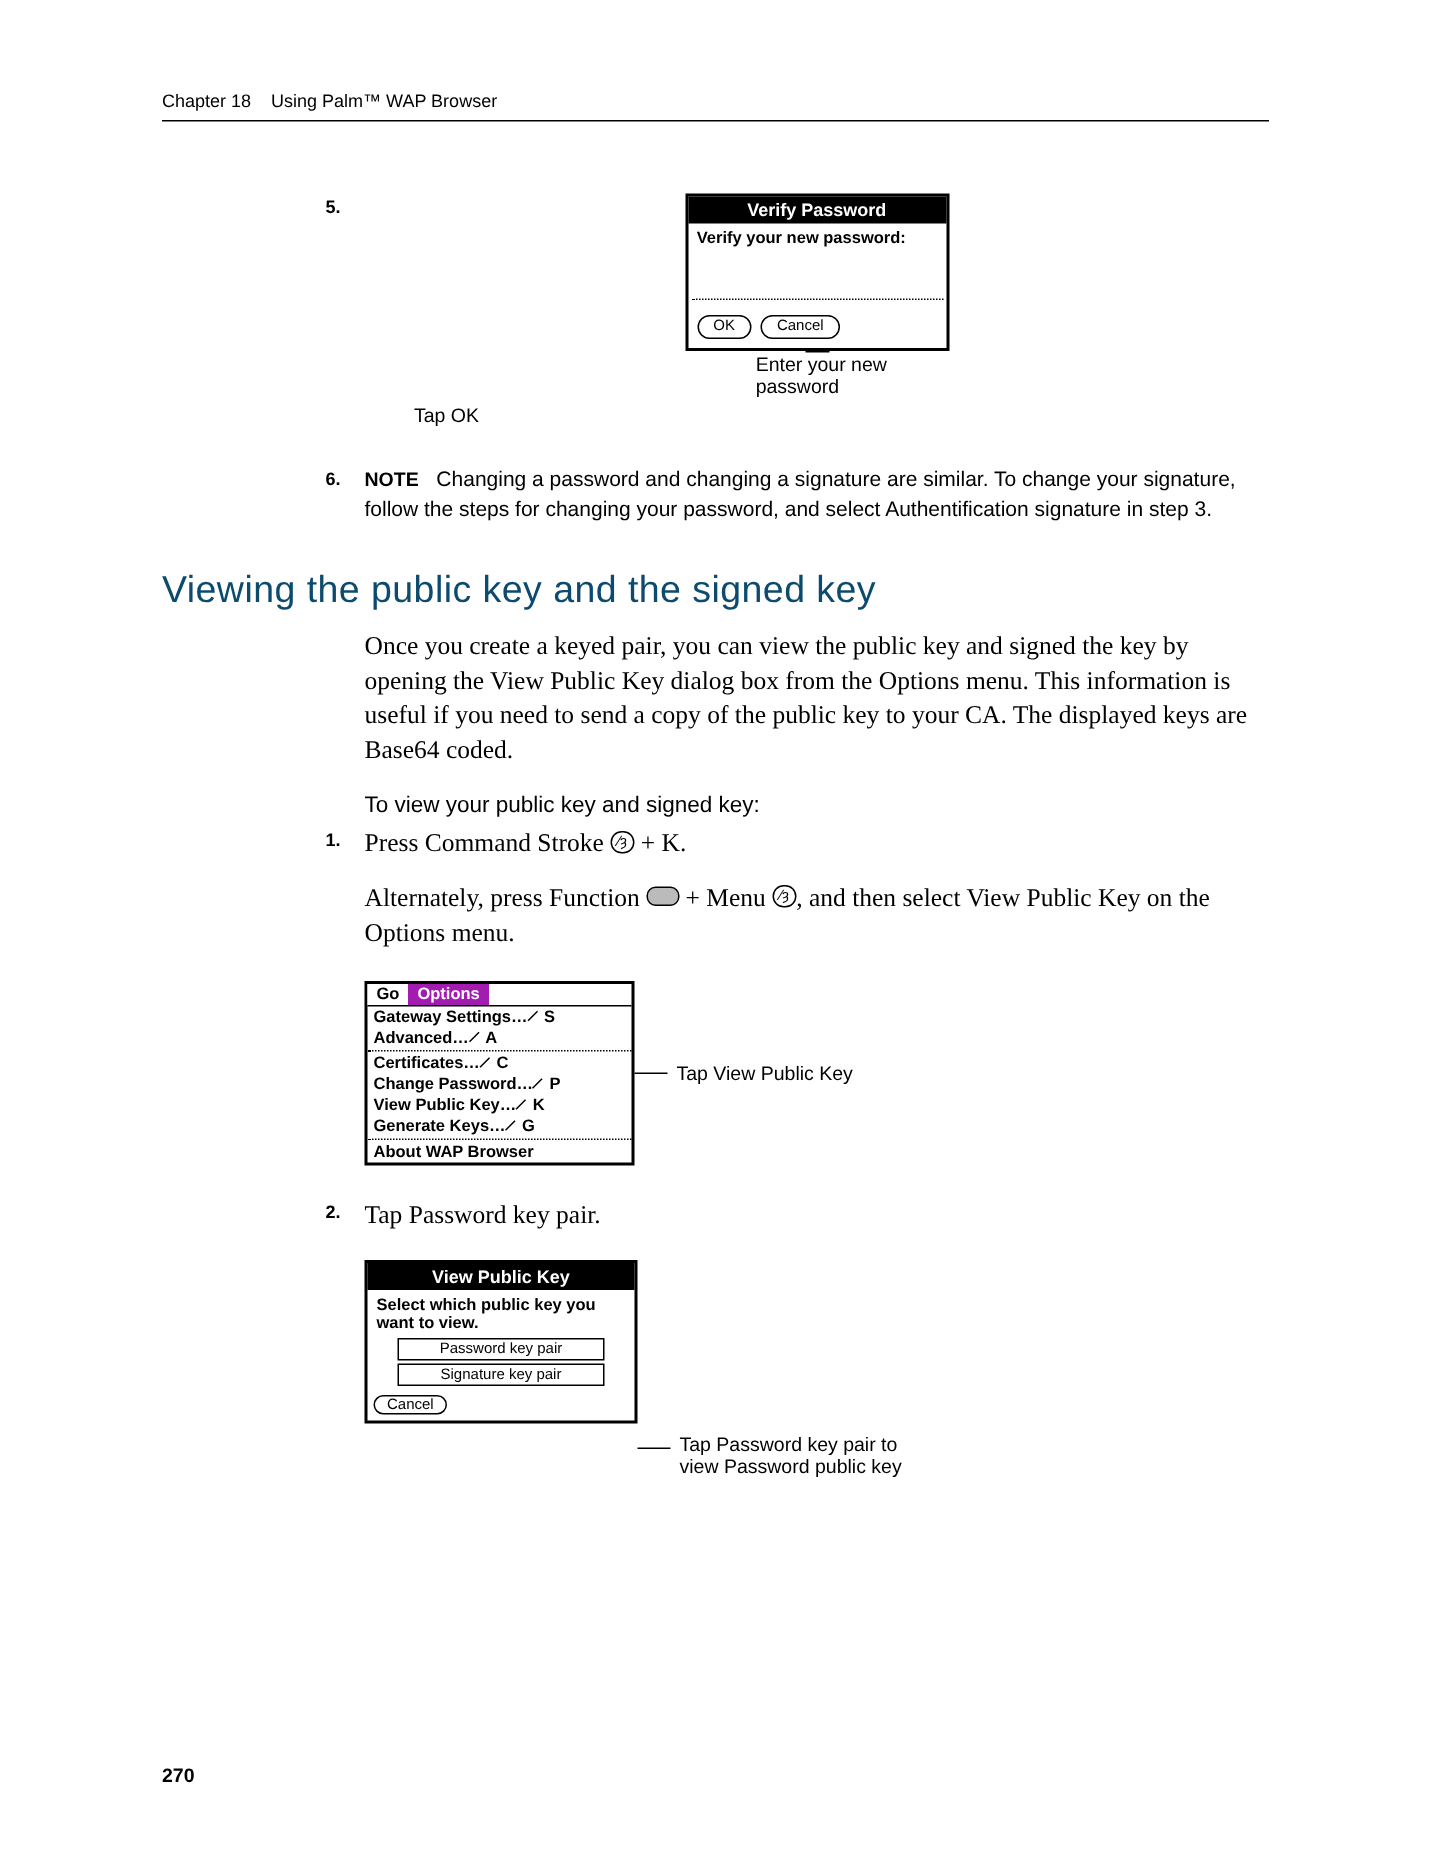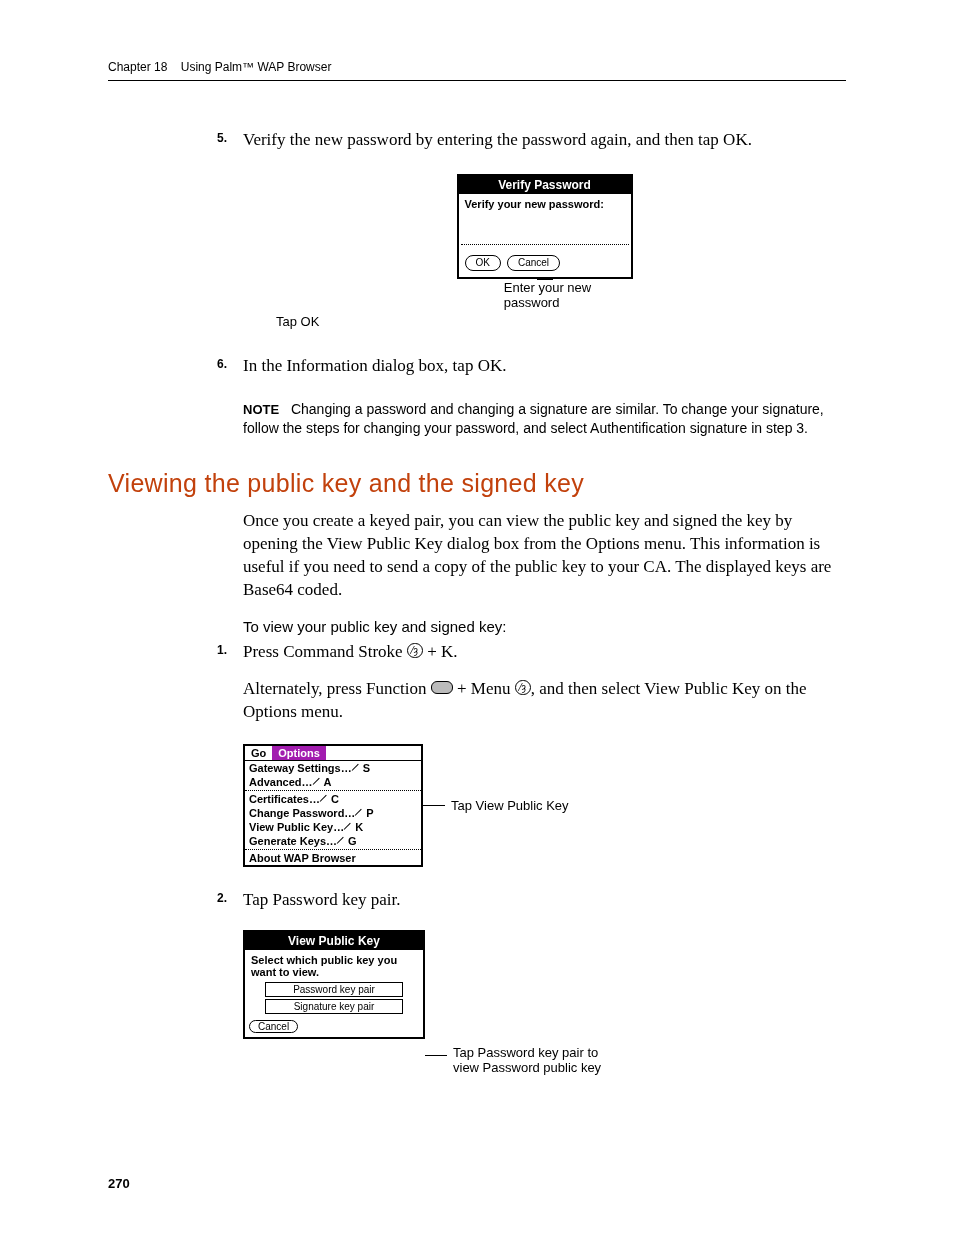--- a/index.html
+++ b/index.html
@@ -13,21 +13,21 @@
   .palm-dialog{border:2px solid #000;width:172px;font-family:Arial,Helvetica,sans-serif;background:#fff;}
   .palm-title{background:#000;color:#fff;text-align:center;font-weight:bold;font-size:12px;padding:2px 0;}
   .palm-body{padding:4px 6px 6px 6px;font-weight:bold;font-size:11px;}
   .palm-input{border-bottom:1px dotted #000;height:14px;margin:14px 2px 10px 2px;}
   .palm-buttons{display:flex;gap:6px;padding:0 20px 6px 6px;}
   .palm-btn{border:1px solid #000;border-radius:10px;font-size:10px;font-family:Arial,Helvetica,sans-serif;padding:0 10px;line-height:14px;background:#fff;}
   .callout{font-family:Arial,Helvetica,sans-serif;font-size:13px;}
   .lead-line{border-top:1px solid #000;height:0;}
   .note-label{font-family:Arial,Helvetica,sans-serif;font-weight:bold;font-size:13px;}
   .note-text{font-family:Arial,Helvetica,sans-serif;font-size:14px;line-height:1.4;}
-  h2.section{font-family:Arial,Helvetica,sans-serif;font-weight:normal;color:#c2410c;font-size:25px;margin:30px 0 12px 0;letter-spacing:0.3px;}
+  h2.section{font-family:Arial,Helvetica,sans-serif;font-weight:normal;color:#0c4a6e;font-size:25px;margin:30px 0 12px 0;letter-spacing:0.3px;}
   .subhead{font-family:Arial,Helvetica,sans-serif;font-weight:normal;font-size:15px;margin:16px 0 6px 135px;}
   .palm-menu{border:2px solid #000;width:176px;font-family:Arial,Helvetica,sans-serif;font-size:11px;background:#fff;}
   .palm-menu-bar{display:flex;}
   .palm-menu-bar span{padding:1px 6px;font-weight:bold;background:#fff;}
   .palm-menu-bar span.active{background:#a21caf;color:#fff;}
   .palm-menu-items{border-top:1px solid #000;}
   .menu-row{display:flex;padding:1px 4px;font-weight:bold;}
   .menu-sep{border-top:1px dotted #000;margin:1px 0;}
   .shortcut{display:flex;align-items:center;gap:1px;font-weight:bold;}
   .stroke-icon{display:inline-block;width:10px;height:8px;position:relative;}
@@ -43,21 +43,20 @@
 </style>
 </head>
 <body>
 
 <div class="page">
 
   <div class="running-head"><span>Chapter 18</span>    <span>Using Palm™ WAP Browser</span></div>
 
   <div class="num-step">
     <span class="num">5.</span>
-    <span class="body">Verify the new password by entering the password again, and then tap OK.</span>
   </div>
 
   <div class="figure-row indent" style="margin-top:22px;align-items:center;flex-direction:column;">
     <div class="palm-dialog">
       <div class="palm-title">Verify Password</div>
       <div class="palm-body">Verify your new password:</div>
       <div class="palm-input"></div>
       <div class="palm-buttons">
         <span class="palm-btn">OK</span>
         <span class="palm-btn">Cancel</span>
@@ -66,21 +65,20 @@
     <div class="lead-line" style="width:16px;margin-top:0;"></div>
     <div class="callout" style="margin-left:6px;">
       <div>Enter your new</div>
       <div>password</div>
     </div>
   </div>
   <div class="callout indent" style="margin-left:168px;margin-top:4px;">Tap OK</div>
 
   <div class="num-step" style="margin-top:26px;">
     <span class="num">6.</span>
-    <span class="body">In the Information dialog box, tap OK.</span>
   </div>
 
   <div class="indent" style="margin-top:22px;">
     <span class="note-label">NOTE</span>
     <span class="note-text">&nbsp;&nbsp;<span>Changing a password and changing a signature are similar. To change your signature, follow the steps for changing your password, and select Authentification signature in step 3.</span></span>
   </div>
 
   <h2 class="section">Viewing the public key and the signed key</h2>
 
   <div class="indent body">Once you create a keyed pair, you can view the public key and signed the key by opening the View Public Key dialog box from the Options menu. This information is useful if you need to send a copy of the public key to your CA. The displayed keys are Base64 coded.</div>

